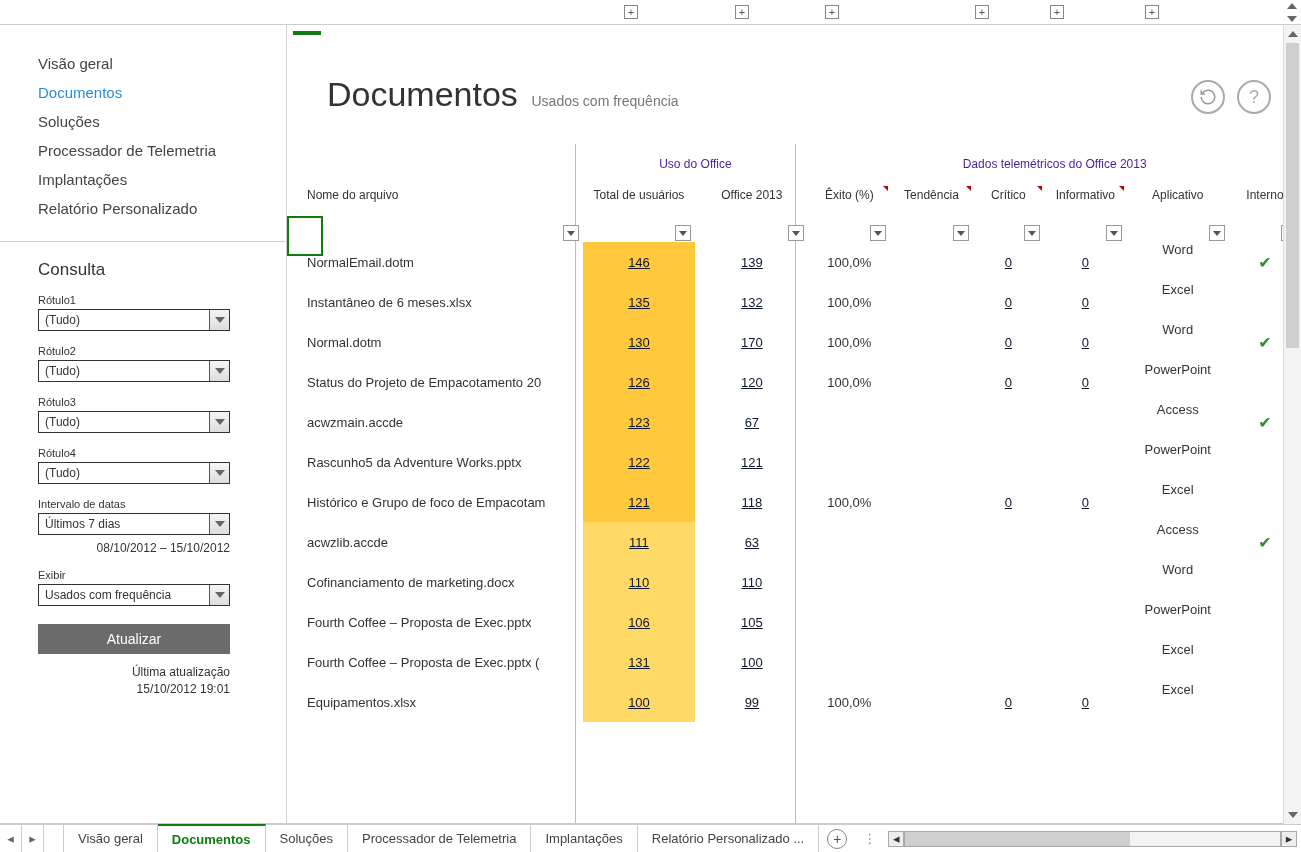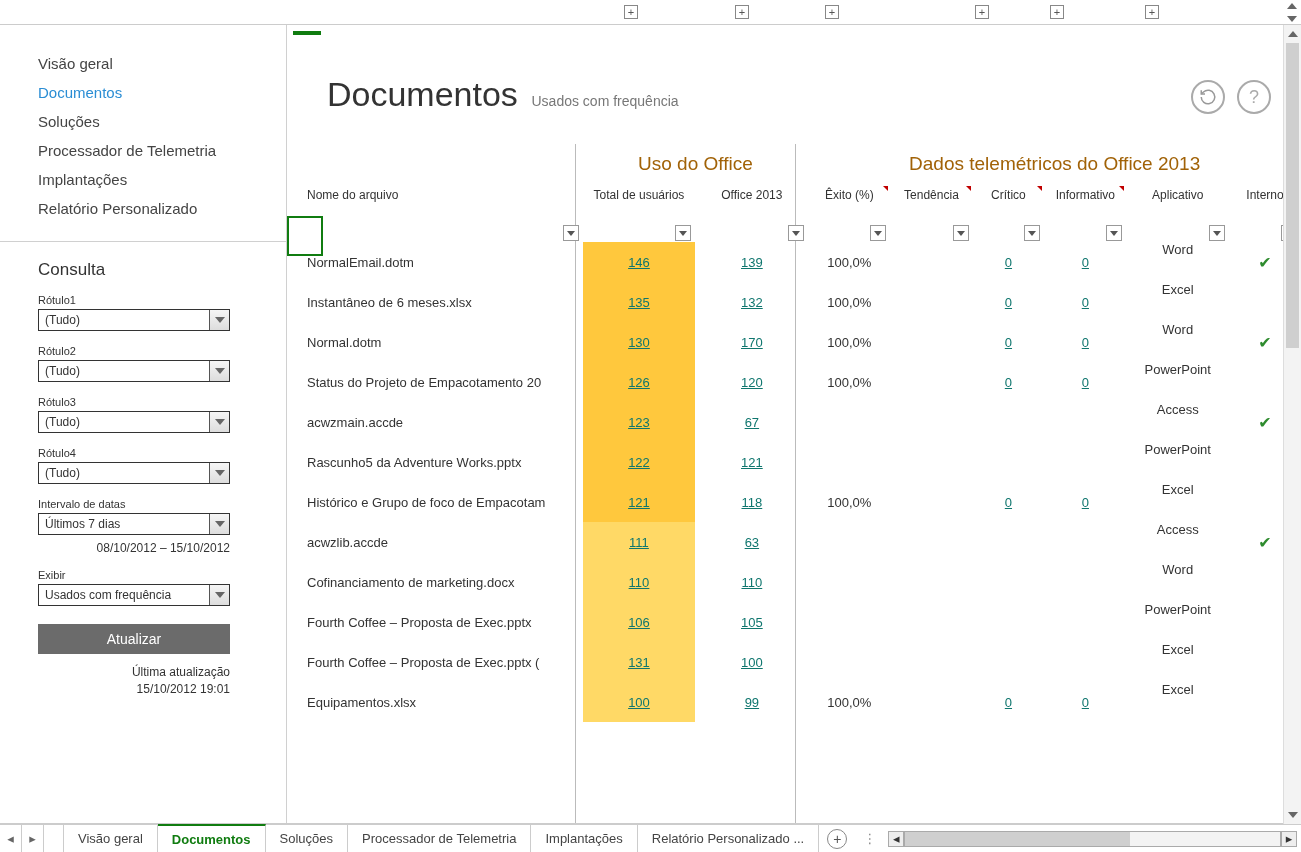--- a/index.html
+++ b/index.html
@@ -35,31 +35,31 @@
   .green-tick { position:absolute; left:6px; top:6px; width:28px; height:4px; background:#107c10;}
   .title-row { padding:50px 0 0 40px; display:flex; align-items:baseline; justify-content:space-between; padding-right:30px;}
   .title-row h1 { font-size:34px; font-weight:300; color:#333; margin:0; display:inline;}
   .title-row .sub { font-size:14px; color:#777; margin-left:10px;}
   .title-icons { display:flex; gap:12px;}
   .circ-icon { width:34px; height:34px; border:2px solid #aaa; border-radius:50%; display:flex; align-items:center; justify-content:center; color:#aaa; font-size:18px; cursor:pointer;}
 
   .grid-wrap { flex:1; overflow:hidden; margin-top:30px; position:relative;}
   table.grid { border-collapse:collapse; width:100%; table-layout:fixed;}
   .grid th, .grid td { font-size:13px; padding:0 6px; height:40px; text-align:center; border:0; position:relative; white-space:nowrap; overflow:hidden; text-overflow:ellipsis;}
-  .grid .group-hdr th { font-size:19px; font-weight:normal; color:#a16207; border-bottom:none;}
+  .grid .group-hdr th { font-size:12px; font-weight:normal; color:#4c1d95; border-bottom:none;}
   .grid .col-hdr th { font-size:12px; font-weight:normal; color:#333; vertical-align:top; padding-top:4px;}
   .grid .col-hdr th .red-tri { position:absolute; right:2px; top:2px; width:0;height:0;border-left:5px solid transparent; border-top:5px solid #c00000;}
   .filter-row th { height:18px; padding:0;}
   .filter-btn { width:16px;height:16px;border:1px solid #999; background:#fff; display:inline-flex; align-items:center; justify-content:center; float:right; margin-right:4px; cursor:pointer;}
   .filter-btn .tri-down{border-left:4px solid transparent;border-right:4px solid transparent;border-top:5px solid #555;}
 
   .grid td.name { text-align:left; padding-left:20px;}
   .grid td.total { background:#ffc83d; }
   .grid td.total.light { background:#ffd966;}
-  .grid td.total a, .grid td a { color:#0f766e; text-decoration:underline; cursor:pointer;}
+  .grid td.total a, .grid td a { color:#0f172a; text-decoration:underline; cursor:pointer;}
   .grid td.app { }
   .check { color:#2e8b2e; font-size:16px;}
 
   .sel-cell { position:absolute; border:2px solid #107c10; pointer-events:none;}
 
   .vline { position:absolute; top:0; bottom:0; width:1px; background:#bbb;}
 
   
   .tabs { height:28px; background:#fff; border-top:1px solid #ccc; display:flex; align-items:stretch; font-size:13px;}
   .tabs .navbtn { width:22px; display:flex; align-items:center; justify-content:center; color:#666; cursor:pointer; border-right:1px solid #ccc;}

